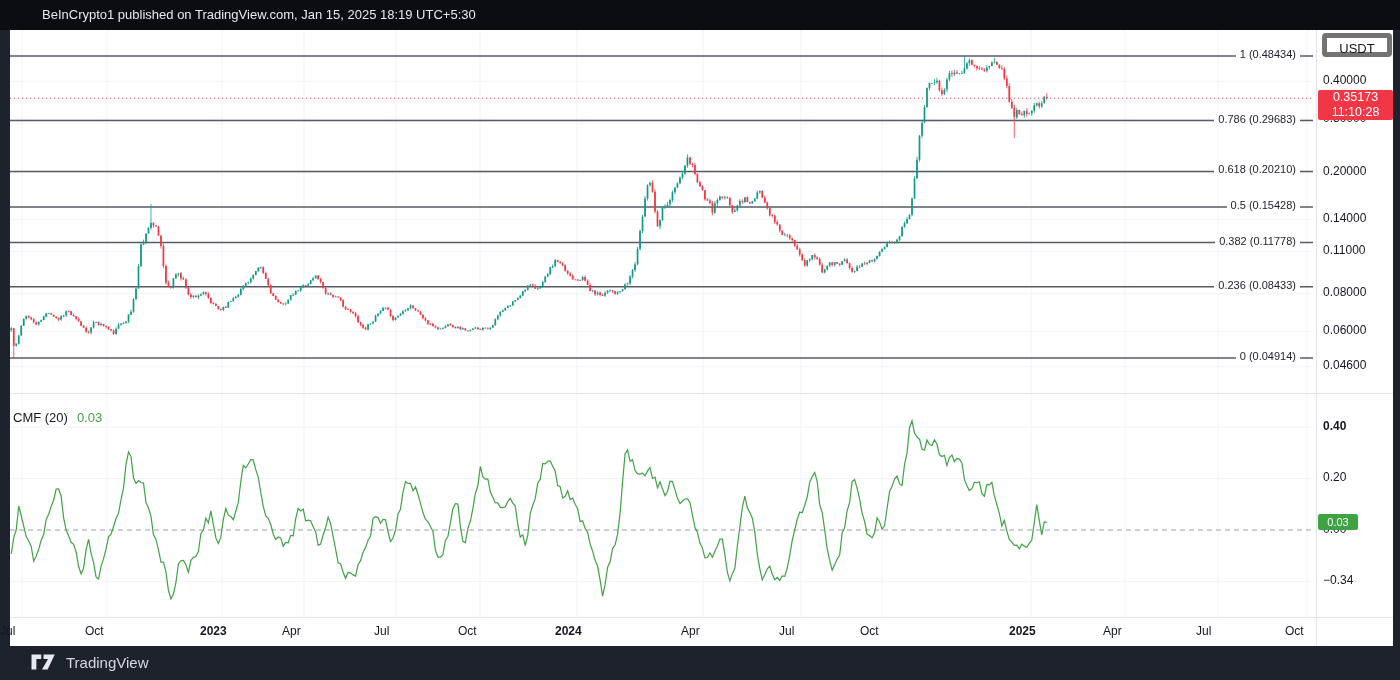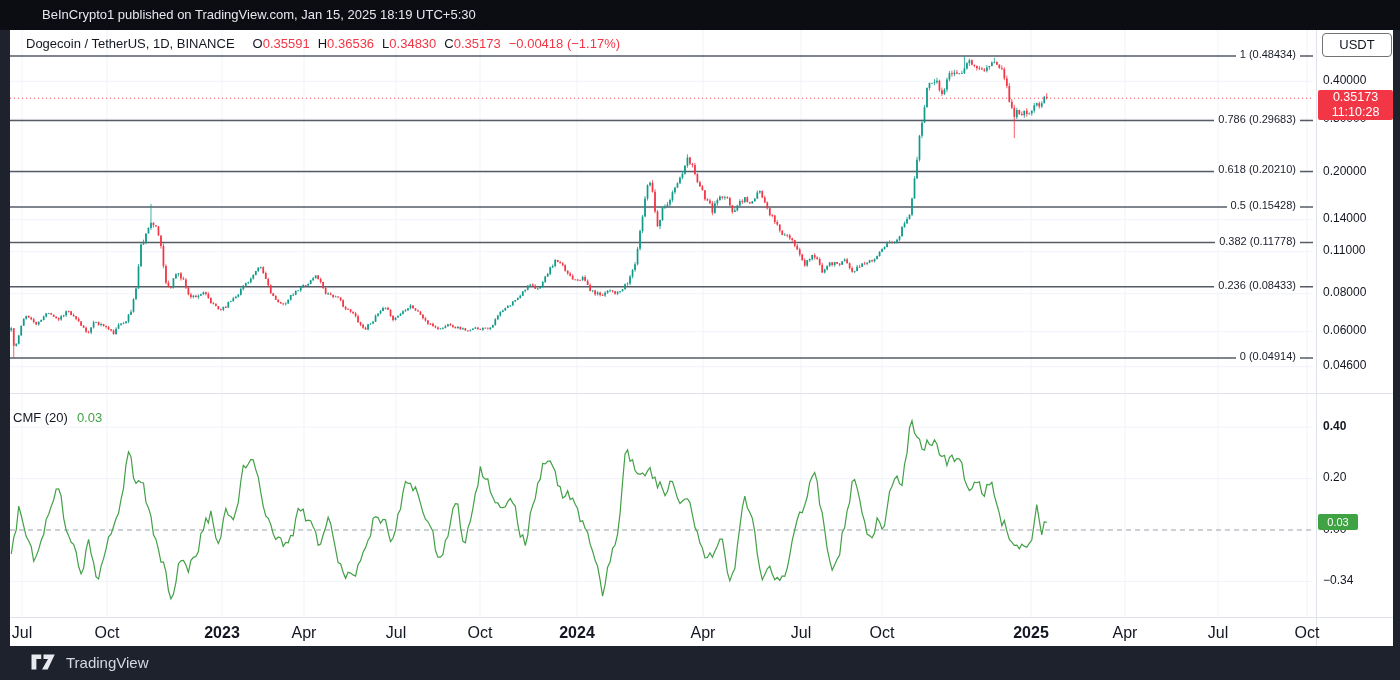--- a/index.html
+++ b/index.html
@@ -6,24 +6,24 @@
   html,body { width:1400px; height:680px; overflow:hidden; }
   body { background:#1e222d; font-family:"Liberation Sans", sans-serif; position:relative; }
   .topbar { position:absolute; left:0; top:0; width:1400px; height:30px; background:#0b0d13; color:#e6e8ee; font-size:13px; line-height:30px; padding-left:42px; }
   .card { position:absolute; left:10px; top:30px; width:1383px; height:616px; background:#ffffff; }
   #chartsvg { position:absolute; left:0; top:0; }
   .legend { position:absolute; left:26px; top:36px; font-size:13px; color:#131722; white-space:nowrap; z-index:5; }
   .legend .sym { margin-right:10px; }
   .legend .k { color:#131722; margin-left:8px; }
   .legend .v { color:#f23645; }
   .legend .chg { color:#f23645; margin-left:8px; }
-  .usdt { position:absolute; left:1322px; top:33px; width:70px; height:24px; background:#fff; border:1px solid #737373; border-radius:4px; font-size:13px; color:#131722; text-align:center; line-height:22px; z-index:6; cursor:pointer; font-family:"Liberation Sans", sans-serif; }
+  .usdt { position:absolute; left:1322px; top:33px; width:70px; height:24px; background:#fff; border:5px solid #737373; border-radius:4px; font-size:13px; color:#131722; text-align:center; line-height:22px; z-index:6; cursor:pointer; font-family:"Liberation Sans", sans-serif; }
   .axis-label { position:absolute; left:1323px; font-size:12px; color:#131722; z-index:4; }
   .fib-label { position:absolute; right:93px; font-size:11px; color:#1a1e29; background:#fff; padding:0 4px; z-index:4; white-space:nowrap; }
-  .time-label { position:absolute; top:624px; width:44px; margin-left:-22px; text-align:center; font-size:16px; color:#131722; z-index:4; }
+  .time-label { position:absolute; top:624px; width:44px; margin-left:-22px; text-align:left; font-size:12px; color:#131722; z-index:4; }
   .time-label.bold { font-weight:700; }
   .badge-red { position:absolute; left:1318px; top:90px; width:75px; height:30px; background:#f23645; border-radius:2px; color:#fff; text-align:center; font-size:12.5px; line-height:15px; z-index:7; }
   .badge-green { position:absolute; left:1318px; top:514px; width:40px; height:16px; background:#3fa243; border-radius:2px; color:#fff; text-align:center; font-size:11px; line-height:16px; z-index:7; }
   .cmf-legend { position:absolute; left:26px; top:410px; font-size:13px; color:#131722; z-index:5; }
   .cmf-legend .cmfv { margin-left:9px; color:#43a047; }
   .footer { position:absolute; left:30px; top:652px; display:flex; align-items:center; gap:9px; color:#d5d8e0; font-size:15px;text-align:center; }
 </style>
 </head>
 <body>
 
@@ -82,23 +82,20 @@
         <path d="M12.89 328.35h1.7v17.36h-1.7zM27.86 316.03h1.7v1.56h-1.7zM30.36 317.59h1.7v1.55h-1.7zM32.85 319.13h1.7v2.80h-1.7zM35.35 321.94h1.7v2.53h-1.7zM50.32 313.17h1.7v1.49h-1.7zM52.82 314.66h1.7v1.99h-1.7zM55.31 316.65h1.7v1.29h-1.7zM57.81 317.94h1.7v1.66h-1.7zM67.79 311.20h1.7v0.80h-1.7zM70.28 311.30h1.7v3.65h-1.7zM72.78 314.96h1.7v1.29h-1.7zM75.27 316.25h1.7v2.48h-1.7zM77.77 318.73h1.7v2.61h-1.7zM80.26 321.34h1.7v4.46h-1.7zM82.76 325.80h1.7v1.89h-1.7zM85.25 327.69h1.7v4.07h-1.7zM87.75 331.76h1.7v0.83h-1.7zM97.73 321.96h1.7v2.97h-1.7zM102.72 323.97h1.7v2.07h-1.7zM105.21 326.04h1.7v0.93h-1.7zM107.71 326.98h1.7v2.30h-1.7zM110.21 329.28h1.7v1.13h-1.7zM112.70 330.41h1.7v3.67h-1.7zM152.62 222.79h1.7v2.57h-1.7zM155.12 225.36h1.7v1.09h-1.7zM157.61 226.45h1.7v9.08h-1.7zM160.11 235.53h1.7v10.37h-1.7zM162.60 245.90h1.7v20.19h-1.7zM165.10 266.09h1.7v16.60h-1.7zM167.59 282.69h1.7v4.03h-1.7zM170.09 286.72h1.7v1.06h-1.7zM180.07 273.29h1.7v5.16h-1.7zM182.57 278.45h1.7v0.93h-1.7zM185.06 279.38h1.7v8.01h-1.7zM187.56 287.39h1.7v7.05h-1.7zM190.05 294.43h1.7v2.55h-1.7zM195.04 295.72h1.7v1.39h-1.7zM205.02 292.14h1.7v1.89h-1.7zM207.52 294.03h1.7v4.00h-1.7zM210.01 298.03h1.7v5.10h-1.7zM212.51 303.13h1.7v0.80h-1.7zM215.00 303.73h1.7v2.37h-1.7zM217.50 306.10h1.7v2.85h-1.7zM219.99 308.95h1.7v0.80h-1.7zM224.98 307.10h1.7v0.80h-1.7zM262.41 267.25h1.7v5.71h-1.7zM264.91 272.96h1.7v5.93h-1.7zM267.40 278.89h1.7v6.40h-1.7zM269.90 285.29h1.7v7.86h-1.7zM272.39 293.15h1.7v2.83h-1.7zM274.89 295.97h1.7v3.66h-1.7zM277.38 299.63h1.7v2.47h-1.7zM279.88 302.10h1.7v1.34h-1.7zM282.37 303.44h1.7v0.80h-1.7zM304.83 285.05h1.7v0.80h-1.7zM317.31 275.54h1.7v3.35h-1.7zM319.80 278.89h1.7v3.22h-1.7zM322.30 282.11h1.7v5.98h-1.7zM324.79 288.09h1.7v5.69h-1.7zM329.78 293.60h1.7v1.21h-1.7zM332.28 294.82h1.7v2.11h-1.7zM337.27 296.51h1.7v1.00h-1.7zM339.76 297.50h1.7v2.77h-1.7zM342.26 300.27h1.7v6.38h-1.7zM344.75 306.66h1.7v2.56h-1.7zM347.25 309.22h1.7v0.80h-1.7zM349.74 309.31h1.7v2.32h-1.7zM352.24 311.63h1.7v1.67h-1.7zM354.73 313.30h1.7v2.84h-1.7zM357.23 316.14h1.7v6.08h-1.7zM359.72 322.22h1.7v2.59h-1.7zM362.22 324.81h1.7v3.00h-1.7zM364.71 327.81h1.7v1.60h-1.7zM387.17 307.86h1.7v1.80h-1.7zM389.67 309.66h1.7v6.29h-1.7zM392.16 315.96h1.7v4.16h-1.7zM412.12 305.52h1.7v2.81h-1.7zM414.62 308.33h1.7v2.16h-1.7zM417.11 310.48h1.7v1.14h-1.7zM419.61 311.63h1.7v3.23h-1.7zM422.10 314.86h1.7v3.39h-1.7zM424.60 318.25h1.7v2.13h-1.7zM427.09 320.38h1.7v3.45h-1.7zM429.59 323.83h1.7v0.80h-1.7zM432.09 323.85h1.7v2.46h-1.7zM434.58 326.31h1.7v1.13h-1.7zM437.08 327.44h1.7v1.85h-1.7zM449.55 324.25h1.7v1.09h-1.7zM452.05 325.34h1.7v1.72h-1.7zM454.54 327.06h1.7v1.26h-1.7zM459.53 326.82h1.7v2.40h-1.7zM464.52 328.23h1.7v2.38h-1.7zM467.02 330.61h1.7v0.80h-1.7zM477.00 327.52h1.7v1.68h-1.7zM479.49 329.20h1.7v0.80h-1.7zM484.48 327.69h1.7v0.80h-1.7zM486.98 328.42h1.7v0.80h-1.7zM531.89 284.60h1.7v1.08h-1.7zM534.39 285.68h1.7v3.00h-1.7zM556.84 260.01h1.7v1.89h-1.7zM559.34 261.90h1.7v1.41h-1.7zM561.84 263.31h1.7v1.95h-1.7zM564.33 265.26h1.7v5.57h-1.7zM566.83 270.82h1.7v2.61h-1.7zM569.32 273.43h1.7v2.34h-1.7zM571.82 275.77h1.7v3.65h-1.7zM574.31 279.41h1.7v0.80h-1.7zM576.81 279.60h1.7v0.80h-1.7zM579.30 279.98h1.7v0.80h-1.7zM584.29 276.89h1.7v3.93h-1.7zM586.79 280.82h1.7v4.08h-1.7zM589.28 284.90h1.7v6.13h-1.7zM594.27 290.50h1.7v3.73h-1.7zM599.26 292.62h1.7v2.43h-1.7zM601.76 295.05h1.7v0.80h-1.7zM611.74 290.53h1.7v0.83h-1.7zM614.23 291.36h1.7v2.37h-1.7zM651.66 182.83h1.7v8.95h-1.7zM654.16 191.78h1.7v19.68h-1.7zM656.65 211.46h1.7v14.83h-1.7zM689.09 157.61h1.7v6.19h-1.7zM691.59 163.80h1.7v1.31h-1.7zM694.08 165.11h1.7v8.89h-1.7zM696.58 173.99h1.7v8.19h-1.7zM699.07 182.19h1.7v4.24h-1.7zM701.57 186.43h1.7v3.94h-1.7zM704.06 190.36h1.7v9.00h-1.7zM706.56 199.36h1.7v1.02h-1.7zM709.05 200.38h1.7v2.82h-1.7zM711.55 203.20h1.7v9.61h-1.7zM721.53 196.60h1.7v1.19h-1.7zM726.52 197.18h1.7v0.93h-1.7zM729.01 198.11h1.7v7.20h-1.7zM731.51 205.32h1.7v6.59h-1.7zM741.49 201.10h1.7v0.98h-1.7zM746.48 197.36h1.7v4.76h-1.7zM748.97 202.13h1.7v1.34h-1.7zM761.45 191.02h1.7v6.59h-1.7zM763.95 197.61h1.7v4.99h-1.7zM766.44 202.60h1.7v5.72h-1.7zM768.94 208.32h1.7v6.89h-1.7zM771.43 215.20h1.7v0.80h-1.7zM773.93 215.41h1.7v6.59h-1.7zM776.42 222.00h1.7v2.59h-1.7zM778.92 224.59h1.7v5.92h-1.7zM781.41 230.51h1.7v4.57h-1.7zM786.40 234.78h1.7v0.80h-1.7zM788.90 235.28h1.7v2.86h-1.7zM791.39 238.15h1.7v1.88h-1.7zM793.89 240.03h1.7v5.83h-1.7zM796.38 245.86h1.7v3.63h-1.7zM798.88 249.49h1.7v4.93h-1.7zM801.37 254.42h1.7v5.49h-1.7zM803.87 259.91h1.7v5.52h-1.7zM813.85 255.09h1.7v2.53h-1.7zM816.34 257.62h1.7v1.42h-1.7zM818.84 259.04h1.7v5.64h-1.7zM821.34 264.68h1.7v7.94h-1.7zM831.32 262.43h1.7v2.57h-1.7zM836.31 262.01h1.7v1.79h-1.7zM838.80 263.80h1.7v0.94h-1.7zM846.29 259.44h1.7v3.93h-1.7zM848.78 263.37h1.7v4.51h-1.7zM851.28 267.88h1.7v3.89h-1.7zM858.76 266.64h1.7v0.80h-1.7zM863.75 263.44h1.7v0.80h-1.7zM871.24 260.16h1.7v1.15h-1.7zM891.20 241.93h1.7v0.93h-1.7zM938.61 80.67h1.7v9.48h-1.7zM941.10 90.15h1.7v3.82h-1.7zM951.09 73.19h1.7v1.02h-1.7zM956.08 72.44h1.7v1.29h-1.7zM971.05 60.24h1.7v4.56h-1.7zM973.54 64.80h1.7v1.28h-1.7zM976.04 66.07h1.7v2.06h-1.7zM978.53 68.13h1.7v0.80h-1.7zM981.03 68.57h1.7v0.88h-1.7zM983.52 69.45h1.7v1.36h-1.7zM996.00 61.93h1.7v2.75h-1.7zM998.49 64.68h1.7v3.29h-1.7zM1000.99 67.96h1.7v0.86h-1.7zM1003.48 68.83h1.7v9.61h-1.7zM1005.98 78.43h1.7v7.58h-1.7zM1008.47 86.01h1.7v15.67h-1.7zM1010.97 101.68h1.7v6.12h-1.7zM1013.46 107.80h1.7v9.32h-1.7zM1018.46 109.92h1.7v4.18h-1.7zM1020.95 114.10h1.7v1.14h-1.7zM1025.94 110.87h1.7v3.10h-1.7zM1038.42 103.28h1.7v3.23h-1.7zM1045.90 96.67h1.7v1.56h-1.7z" fill="#f23645"></path>
       </g>
       <g clip-path="url(#cmfClip)">
         <path d="M11.25 553.99L13.74 537.57L16.24 529.90L18.73 506.03L21.23 515.49L23.72 526.22L26.22 536.53L28.71 541.00L31.21 546.47L33.70 561.36L36.20 556.14L38.69 549.35L41.19 540.32L43.69 534.46L46.18 519.31L48.68 514.17L51.17 506.38L53.67 500.00L56.16 489.02L58.66 488.95L61.15 496.17L63.65 518.03L66.14 529.97L68.64 535.66L71.13 542.32L73.63 544.35L76.12 551.96L78.62 566.49L81.11 573.78L83.61 568.12L86.10 549.34L88.60 539.40L91.09 553.65L93.59 562.64L96.08 576.96L98.58 579.00L101.07 566.17L103.57 558.60L106.06 548.98L108.56 536.79L111.06 534.23L113.55 526.47L116.05 518.49L118.54 513.33L121.04 499.48L123.53 488.18L126.03 464.27L128.52 451.80L131.02 456.84L133.51 478.09L136.01 483.49L138.50 480.52L141.00 482.52L143.49 483.01L145.99 502.41L148.48 507.88L150.98 516.40L153.47 534.85L155.97 539.46L158.46 549.57L160.96 562.03L163.45 562.03L165.95 571.95L168.44 590.50L170.94 598.94L173.44 594.02L175.93 582.31L178.43 563.70L180.92 560.79L183.42 560.51L185.91 564.99L188.41 572.28L190.90 560.32L193.40 557.33L195.89 556.48L198.39 551.48L200.88 533.41L203.38 530.23L205.87 518.07L208.37 523.04L210.86 510.88L213.36 524.54L215.85 537.92L218.35 543.43L220.84 537.20L223.34 519.36L225.83 508.44L228.33 515.18L230.82 516.59L233.32 519.64L235.81 511.25L238.31 502.39L240.81 481.28L243.30 465.49L245.80 467.75L248.29 463.98L250.79 459.44L253.28 460.08L255.78 469.66L258.27 477.03L260.77 492.29L263.26 506.29L265.76 515.86L268.25 518.39L270.75 524.43L273.24 533.98L275.74 539.45L278.23 536.98L280.73 537.88L283.22 546.24L285.72 542.49L288.21 542.75L290.71 535.43L293.20 535.80L295.70 518.51L298.19 508.49L300.69 510.98L303.19 509.10L305.68 520.92L308.18 520.16L310.67 520.78L313.17 526.74L315.66 531.85L318.16 545.35L320.65 544.01L323.15 534.76L325.64 527.55L328.14 517.29L330.63 523.41L333.13 536.60L335.62 549.40L338.12 562.64L340.61 563.91L343.11 572.23L345.60 578.33L348.10 572.29L350.59 573.09L353.09 574.87L355.58 576.09L358.08 564.53L360.57 560.66L363.07 552.32L365.56 547.65L368.06 540.18L370.56 536.00L373.05 518.38L375.55 516.66L378.04 517.57L380.54 523.26L383.03 519.39L385.53 519.86L388.02 531.87L390.52 541.54L393.01 538.05L395.51 530.01L398.00 513.97L400.50 509.20L402.99 492.16L405.49 481.48L407.98 483.44L410.48 483.30L412.97 490.75L415.47 486.96L417.96 494.29L420.46 503.46L422.95 512.58L425.45 519.28L427.94 521.80L430.44 526.45L432.94 531.54L435.43 550.26L437.93 557.20L440.42 557.08L442.92 554.43L445.41 540.51L447.91 536.61L450.40 522.89L452.90 508.71L455.39 503.65L457.89 503.96L460.38 526.35L462.88 541.37L465.37 542.82L467.87 528.34L470.36 521.03L472.86 508.54L475.35 493.47L477.85 485.81L480.34 466.39L482.84 476.84L485.33 479.14L487.83 478.87L490.32 491.85L492.82 497.15L495.31 502.68L497.81 502.93L500.31 507.32L502.80 507.62L505.30 506.72L507.79 501.62L510.29 498.42L512.78 503.13L515.28 506.09L517.77 524.22L520.27 537.01L522.76 534.91L525.26 545.49L527.75 535.30L530.25 513.34L532.74 505.31L535.24 498.71L537.73 483.13L540.23 479.17L542.72 463.43L545.22 463.93L547.71 461.27L550.21 460.93L552.70 466.22L555.20 471.25L557.69 485.48L560.19 486.75L562.69 498.10L565.18 496.33L567.68 490.73L570.17 499.48L572.67 498.06L575.16 504.32L577.66 508.80L580.15 521.61L582.65 520.70L585.14 528.53L587.64 532.30L590.13 544.08L592.63 551.20L595.12 560.24L597.62 566.27L600.11 580.08L602.61 596.13L605.10 584.45L607.60 567.14L610.09 562.03L612.59 548.29L615.08 544.99L617.58 534.03L620.07 513.34L622.57 481.91L625.06 453.87L627.56 449.83L630.06 461.27L632.55 459.66L635.05 470.50L637.54 473.68L640.04 474.33L642.53 472.98L645.03 475.95L647.52 470.88L650.02 467.71L652.51 478.42L655.01 477.11L657.50 487.83L660.00 481.88L662.49 488.77L664.99 495.61L667.48 491.56L669.98 481.26L672.47 481.56L674.97 489.60L677.46 498.36L679.96 503.52L682.45 501.03L684.95 499.01L687.44 498.76L689.94 502.60L692.44 514.78L694.93 527.39L697.43 532.10L699.92 543.12L702.42 548.10L704.91 557.93L707.41 557.49L709.90 552.99L712.40 557.18L714.89 551.21L717.39 546.05L719.88 539.02L722.38 539.17L724.87 554.63L727.37 572.39L729.86 580.85L732.36 573.65L734.85 568.59L737.35 545.72L739.84 526.88L742.34 507.51L744.83 496.04L747.33 507.75L749.82 512.45L752.32 518.25L754.81 531.96L757.31 554.05L759.81 568.82L762.30 579.81L764.80 574.62L767.29 568.83L769.79 566.21L772.28 573.94L774.78 579.78L777.27 577.35L779.77 580.41L782.26 575.93L784.76 576.34L787.25 568.04L789.75 555.33L792.24 540.46L794.74 529.95L797.23 519.49L799.73 512.07L802.22 512.71L804.72 505.28L807.21 497.03L809.71 482.34L812.20 476.64L814.70 472.41L817.19 481.54L819.69 504.59L822.19 512.57L824.68 529.55L827.18 548.73L829.67 560.44L832.17 570.15L834.66 564.71L837.16 559.12L839.65 555.05L842.15 532.78L844.64 527.82L847.14 510.70L849.63 502.49L852.13 481.60L854.62 479.47L857.12 488.09L859.61 499.02L862.11 513.23L864.60 521.43L867.10 534.21L869.59 535.61L872.09 537.84L874.58 532.84L877.08 517.95L879.57 521.93L882.07 529.26L884.56 525.57L887.06 508.47L889.56 491.55L892.05 486.29L894.55 479.14L897.04 475.98L899.54 483.73L902.03 485.41L904.53 464.49L907.02 453.15L909.52 427.75L912.01 420.77L914.51 432.98L917.00 436.99L919.50 439.02L921.99 449.00L924.49 450.21L926.98 440.00L929.48 444.54L931.97 445.44L934.47 439.74L936.96 444.24L939.46 454.80L941.95 456.56L944.45 455.31L946.94 465.60L949.44 457.57L951.94 455.15L954.43 461.56L956.93 458.51L959.42 459.05L961.92 462.89L964.41 479.36L966.91 485.69L969.40 490.57L971.90 488.67L974.39 482.28L976.89 482.75L979.38 481.84L981.88 493.71L984.37 496.19L986.87 484.51L989.36 484.95L991.86 482.29L994.35 495.68L996.85 504.52L999.34 513.41L1001.84 525.81L1004.33 520.44L1006.83 530.85L1009.32 539.38L1011.82 542.03L1014.31 545.34L1016.81 545.23L1019.31 548.82L1021.80 544.23L1024.30 546.12L1026.79 547.34L1029.29 543.45L1031.78 540.05L1034.28 522.43L1036.77 504.51L1039.27 520.46L1041.76 534.95L1044.26 521.94L1046.75 522.29" stroke="#43a047" stroke-width="1.2" fill="none"></path>
       </g>
       <line x1="10" y1="393.5" x2="1393" y2="393.5" stroke="#e0e3eb" stroke-width="1"></line>
       <line x1="10" y1="617.5" x2="1393" y2="617.5" stroke="#e0e3eb" stroke-width="1"></line>
       <line x1="1316.5" y1="30" x2="1316.5" y2="646" stroke="#e0e3eb" stroke-width="1"></line>
     </svg>
 
-  <div class="legend" style="left:16px; top:6px;">
-    <span class="sym">Dogecoin / TetherUS, 1D, BINANCE</span><span id="ohlc"><span class="k">O</span><span class="v">0.35591</span><span class="k">H</span><span class="v">0.36536</span><span class="k">L</span><span class="v">0.34830</span><span class="k">C</span><span class="v">0.35173</span></span><span class="chg">−0.00418 (−1.17%)</span>
-  </div>
 
   <div id="priceAxis">
       <div class="axis-label" style="left: 1313px; top: 42.7504px;">0.40000</div>
       <div class="axis-label" style="left: 1313px; top: 80.7244px;">0.30000</div>
       <div class="axis-label" style="left: 1313px; top: 134.246px; text-align: center;">0.20000</div>
       <div class="axis-label" style="left: 1313px; top: 181.327px;">0.14000</div>
       <div class="axis-label" style="left: 1313px; top: 213.16px;">0.11000</div>
       <div class="axis-label" style="left: 1313px; top: 255.196px;">0.08000</div>
       <div class="axis-label" style="left: 1313px; top: 293.17px;">0.06000</div>
       <div class="axis-label" style="left: 1313px; top: 328.243px;">0.04600</div>

